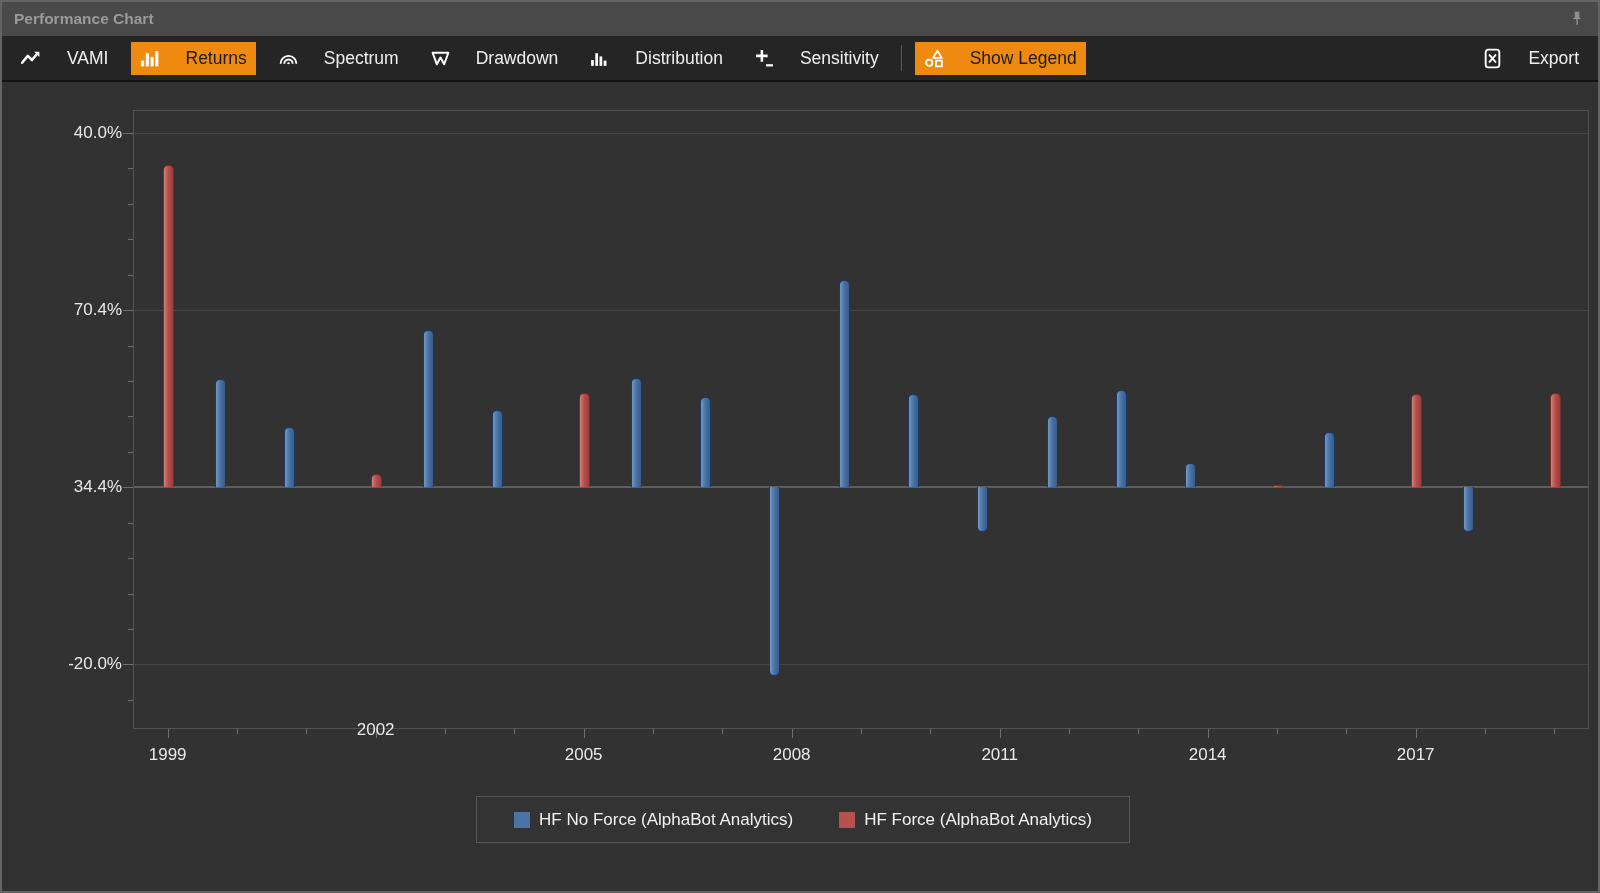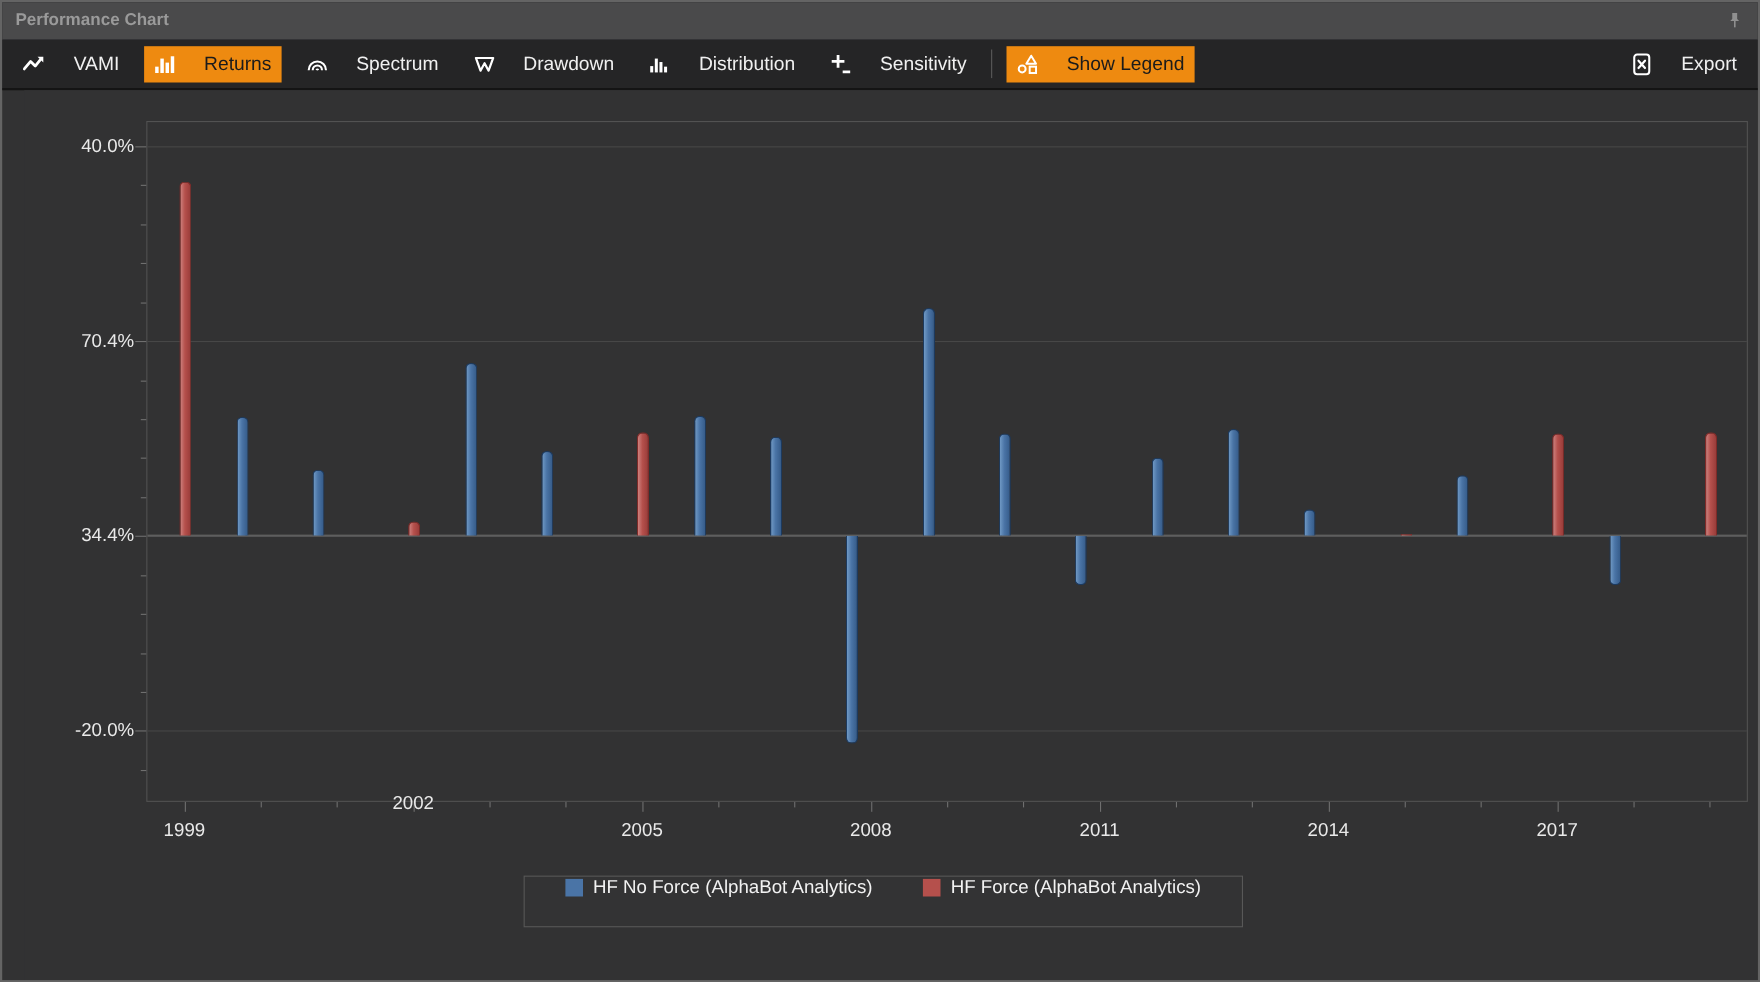--- a/index.html
+++ b/index.html
@@ -31,21 +31,21 @@
   .ytickmark{position:absolute;height:1px;background:#6f6f6f;}
   .xtickmark{position:absolute;width:1px;background:#6f6f6f;}
   .ylab{position:absolute;color:#e9e9e9;font-size:17px;text-align:right;width:74px;line-height:20px;}
   .xlab{position:absolute;color:#e9e9e9;font-size:17px;text-align:center;width:66px;line-height:20px;}
   .bar{position:absolute;width:11px;}
   .bar.s0{background:linear-gradient(to right,#7099c4,#4a74a6 45%,#365c8a);border:1px solid #1d3a5e;}
   .bar.s1{background:linear-gradient(to right,#cd817e,#b5504c 45%,#9a3d3a);border:1px solid #7e2b29;}
   .bar.pos{border-radius:5px 5px 0 0;border-bottom:none;}
   .bar.neg{border-radius:0 0 5px 5px;border-top:none;}
   
-  .legend{position:absolute;display:flex;align-items:flex-start;justify-content:center;gap:46px;border:1px solid #585858;background:#333334;}
+  .legend{position:absolute;display:flex;align-items:center;justify-content:center;gap:46px;border:1px solid #585858;background:#333334;}
   .legend-item{display:flex;align-items:center;gap:9px;color:#f2f2f2;font-size:17px;white-space:nowrap;}
   .swatch{width:16px;height:16px;flex:0 0 auto;}
 </style>
 </head>
 <body>
 
 <div class="window">
 
   <div class="titlebar">
     <span class="title">Performance Chart</span>

